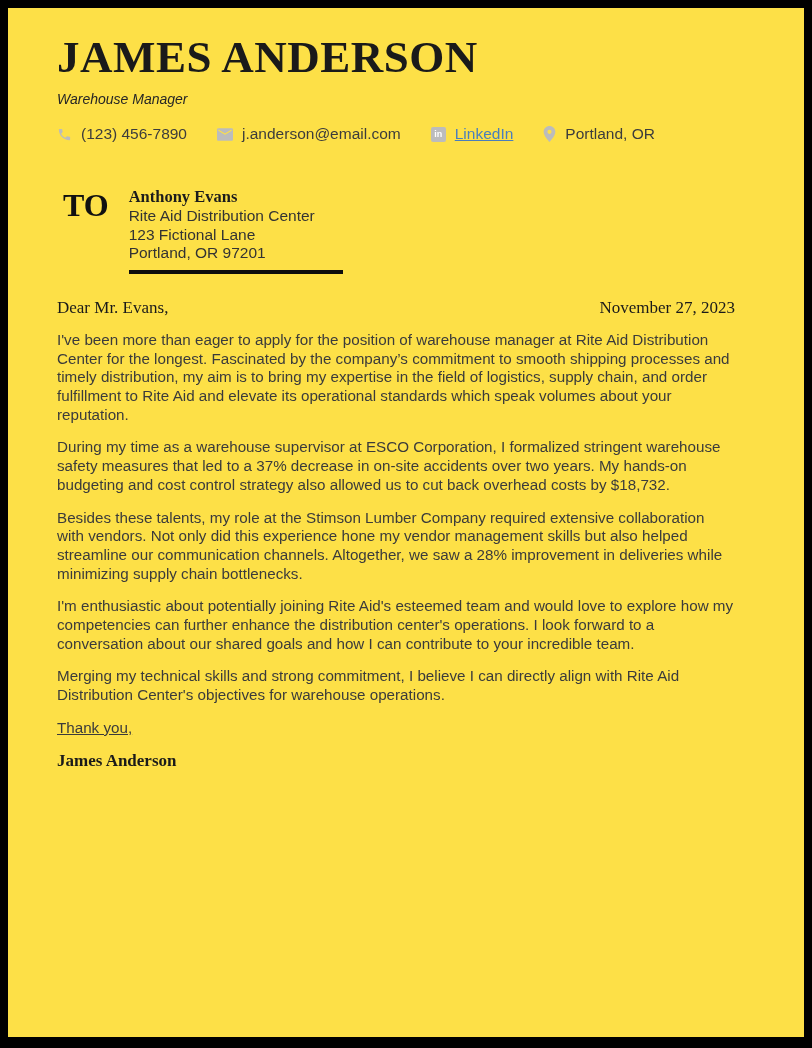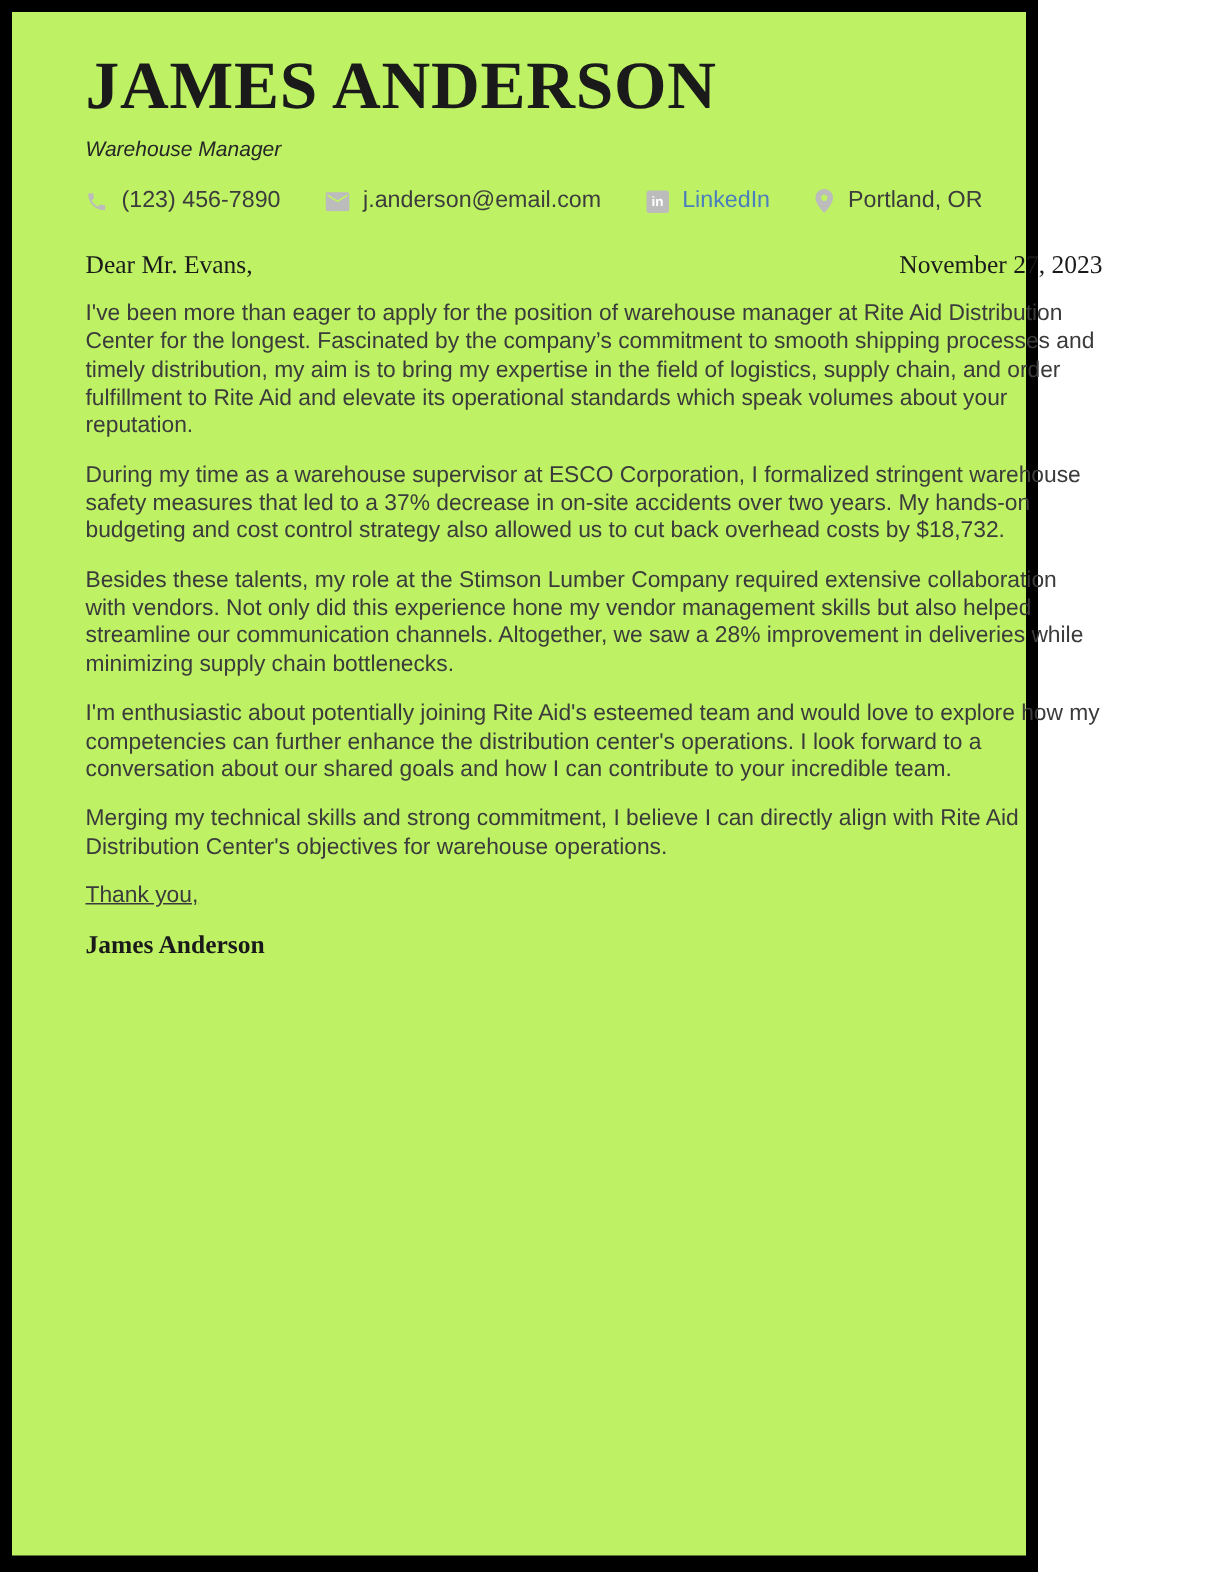--- a/index.html
+++ b/index.html
@@ -4,23 +4,23 @@
 <style>
   * { margin: 0; padding: 0; box-sizing: border-box; }
   html, body { background: #ffffff; }
   body {
     width: 812px;
     height: 1048px;
     font-family: "Liberation Sans", sans-serif;
     overflow: hidden;
   }
   .page {
-    width: 692px;
+    width: 812px;
     height: 1048px;
-    background: #bef264;
+    background: #fde047;
     border-style: solid;
     border-color: #000000;
     border-width: 8px 8px 11px 8px;
     padding: 24px 60px 0 49px;
   }
 
   
   .name {
     font-family: "Liberation Serif", serif;
     font-weight: 700;
@@ -59,20 +59,21 @@
     color: #ffffff;
     font-size: 9px;
     font-weight: 700;
     display: flex;
     align-items: center;
     justify-content: center;
     line-height: 1;
   }
   .link {
     color: #4a7ebd;
+    text-decoration: underline;
     cursor: pointer;
   }
 
   
   .recipient {
     display: flex;
     margin-top: 44px;
     margin-left: 6px;
   }
   .to-label {
@@ -175,20 +176,30 @@
         <span>
           <svg width="13" height="16" viewBox="0 0 24 30">
               <path class="icon-gray" d="M12 0C5.9 0 1 4.9 1 11c0 8.25 11 19 11 19s11-10.75 11-19c0-6.1-4.9-11-11-11zm0 14.9a3.9 3.9 0 1 1 0-7.8 3.9 3.9 0 0 1 0 7.8z"></path>
             </svg>
         </span>
         <span>Portland, OR</span>
       </div>
     </div>
   </div>
 
+  <div class="recipient">
+    <div class="to-label">TO</div>
+    <div class="recipient-address">
+      <div class="recipient-name">Anthony Evans</div>
+      <div class="recipient-line">Rite Aid Distribution Center</div>
+      <div class="recipient-line">123 Fictional Lane</div>
+      <div class="recipient-line">Portland, OR 97201</div>
+      <div class="recipient-rule"></div>
+    </div>
+  </div>
 
   <div class="salutation-row">
     <span class="salutation">Dear Mr. Evans,</span>
     <span class="letter-date">November 27, 2023</span>
   </div>
 
   <div class="body-copy">
     <p>I've been more than eager to apply for the position of warehouse manager at Rite Aid Distribution Center for the longest. Fascinated by the company’s commitment to smooth shipping processes and timely distribution, my aim is to bring my expertise in the field of logistics, supply chain, and order fulfillment to Rite Aid and elevate its operational standards which speak volumes about your reputation.</p>
     <p>During my time as a warehouse supervisor at ESCO Corporation, I formalized stringent warehouse safety measures that led to a 37% decrease in on-site accidents over two years. My hands-on budgeting and cost control strategy also allowed us to cut back overhead costs by $18,732.</p>
     <p>Besides these talents, my role at the Stimson Lumber Company required extensive collaboration with vendors. Not only did this experience hone my vendor management skills but also helped streamline our communication channels. Altogether, we saw a 28% improvement in deliveries while minimizing supply chain bottlenecks.</p>

